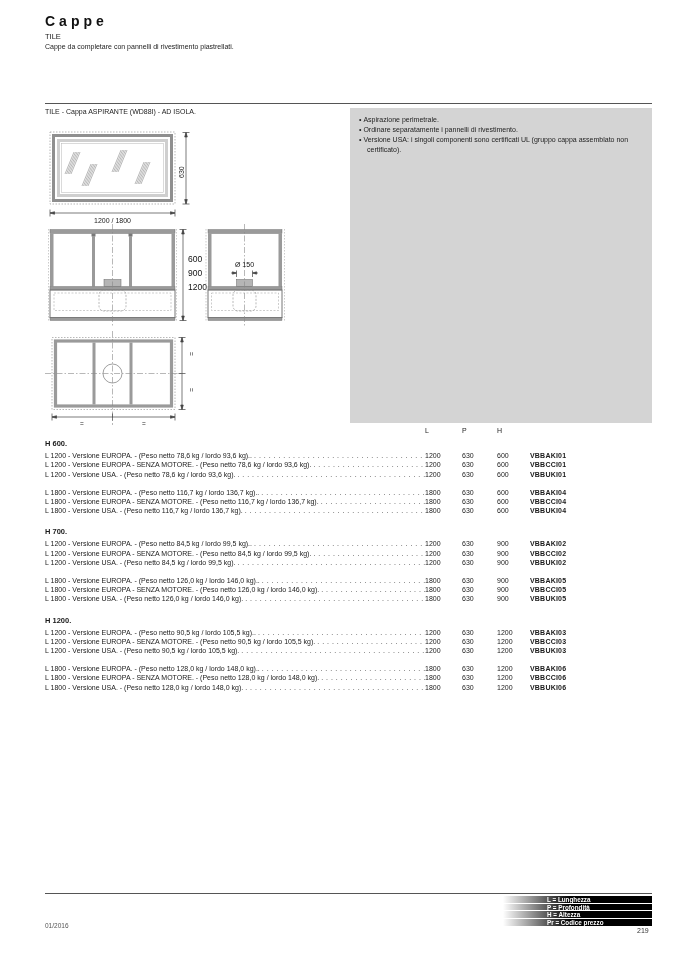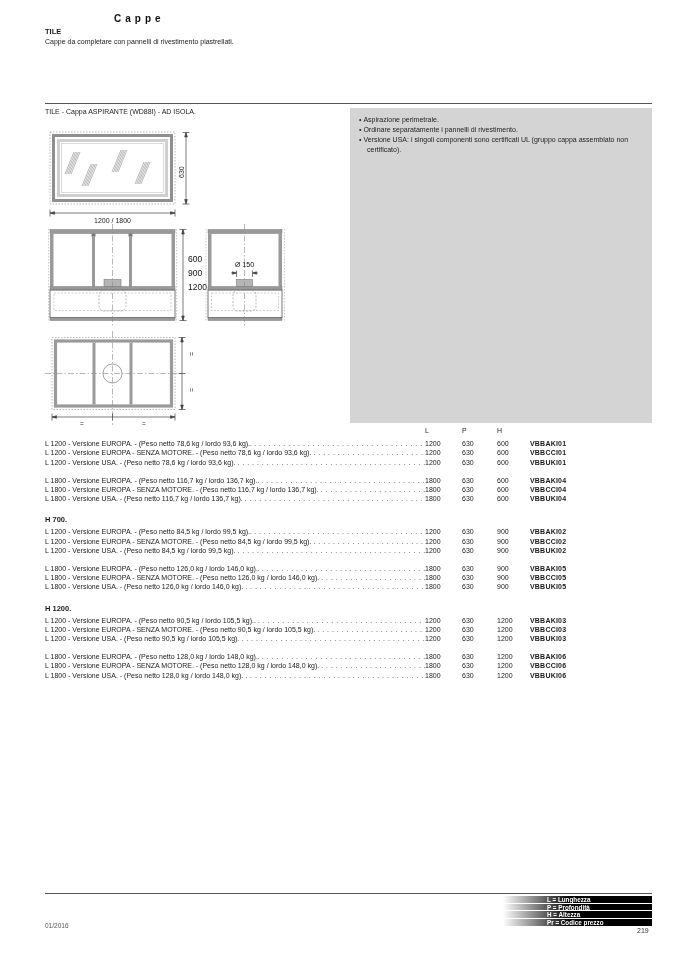--- a/index.html
+++ b/index.html
@@ -3,22 +3,22 @@
 <meta charset="utf-8">
 <style>
   html,body{margin:0;padding:0;}
   body{
     width:677px;height:958px;position:relative;background:#ffffff;
     font-family:"Liberation Sans",sans-serif;color:#1a1a1a;overflow:hidden;
   }
   .abs{position:absolute;}
   
   .doc-header{left:45px;top:13px;}
-  .doc-title{font-size:10px;font-weight:bold;letter-spacing:4px;color:#111;text-align:center;}
-  .doc-subtitle{font-size:7.5px;margin-top:3px;font-weight:bold;}
+  .doc-title{font-size:14px;font-weight:bold;letter-spacing:4px;color:#111;}
+  .doc-subtitle{font-size:7.5px;margin-top:3px;}
   .doc-desc{font-size:7px;margin-top:2px;color:#222;}
   .rule{height:1px;background:#555;}
   .top-rule{left:45px;top:103px;width:607px;}
   .bottom-rule{left:45px;top:893px;width:607px;}
   .product-caption{left:45px;top:108px;font-size:7px;color:#222;}
   
   .notes-box{left:350px;top:108px;width:302px;height:315px;background:#d4d4d4;box-sizing:border-box;padding:7px 9px;}
   .notes-list{margin:0;padding:0;list-style:none;font-size:7px;line-height:10px;color:#222;}
   .notes-list li{padding-left:8px;text-indent:-8px;}
   .notes-list li::before{content:"\2022\00a0";}
@@ -199,20 +199,21 @@
 <div class="abs ptable">
   <div class="trow cols-header">
     <span></span>
     <span>L</span>
     <span>P</span>
     <span>H</span>
     <span></span>
   </div>
   <div id="table-body">
       <div class="section">
+        <div class="section-heading">H 600.</div>
         <div class="group">
           <div class="trow">
             <span class="cell-desc">
               <span>L 1200 - Versione EUROPA. - (Peso netto 78,6 kg / lordo 93,6 kg)..</span>
               <span class="leader"></span>
             </span>
             <span class="cell-l">1200</span>
             <span class="cell-p">630</span>
             <span class="cell-h">600</span>
             <span class="cell-code">VBBAKI01</span>

